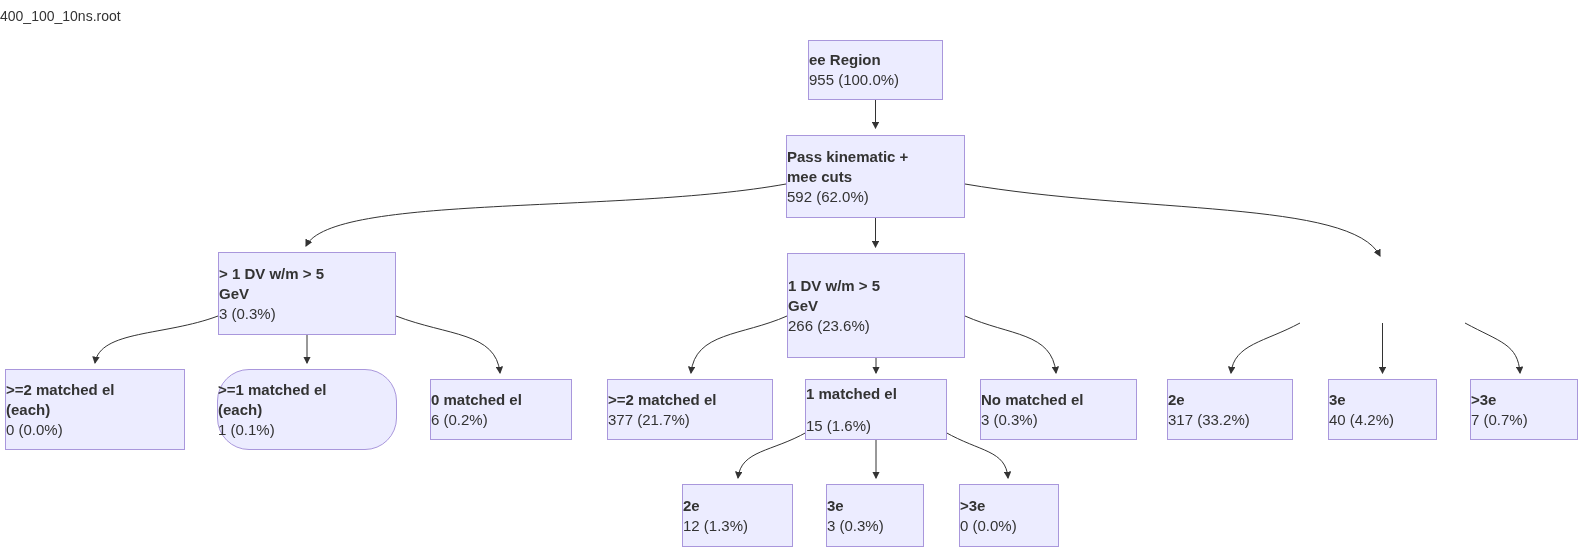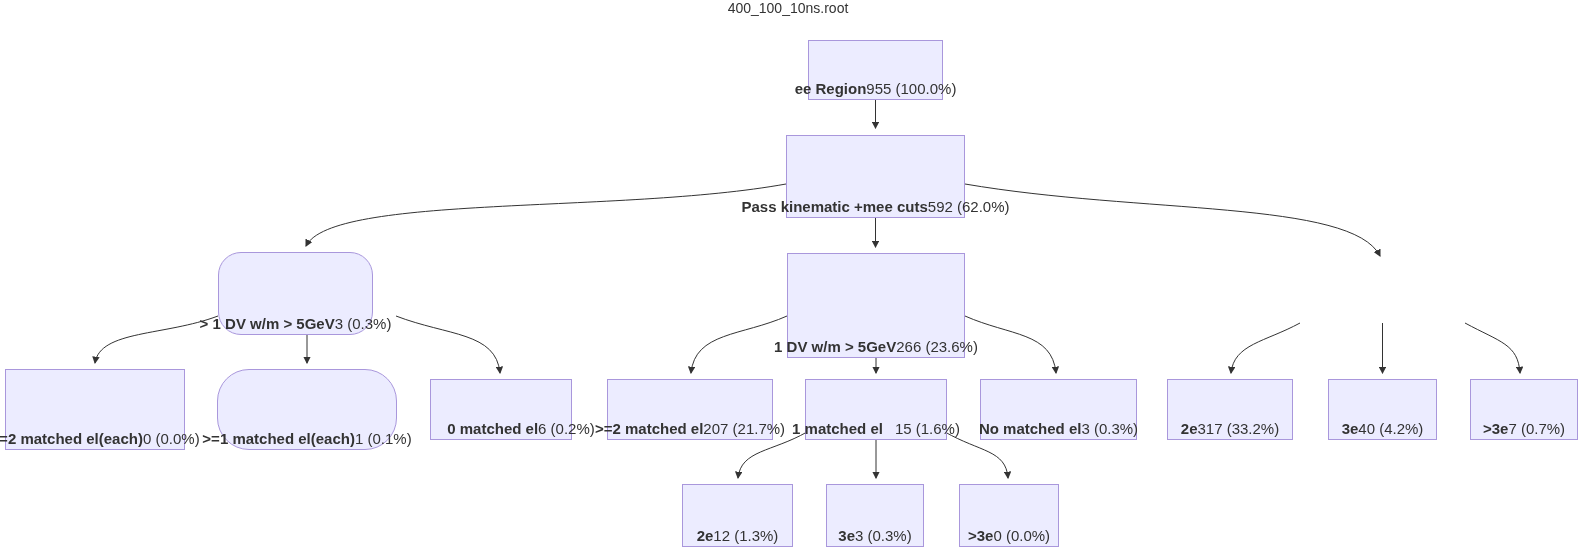--- a/index.html
+++ b/index.html
@@ -7,46 +7,45 @@
     position: relative;
     width: 1584px;
     height: 556px;
     background: #ffffff;
     font-family: "Liberation Sans", "DejaVu Sans", sans-serif;
     color: #333333;
     overflow: hidden;
   }
   .diagram-title {
     position: absolute;
-    top: 0;
+    top: 8px;
     left: 0;
     width: 1576px;
-    text-align: center;
     font-size: 14px;
     color: #333333;
   }
   svg.edges {
     position: absolute;
     top: 0; left: 0;
     width: 1584px;
     height: 556px;
   }
   svg.edges path.edge {
     fill: none;
     stroke: var(--edge-color, #333333);
     stroke-width: 1px;
   }
   .node {
     position: absolute;
     box-sizing: border-box;
     background: var(--node-fill, #ECECFF);
     border: 1px solid var(--node-border, #A997DC);
     display: flex;
-    flex-direction: row;
-    align-items: flex-end;
+    flex-direction: column;
+    align-items: flex-start;
     justify-content: center;
     text-align: center;
     font-size: 15px;
     line-height: 20px;
     color: #333333;
   }
   .node .t { font-weight: bold; white-space: nowrap; }
   .node .c { font-weight: normal; white-space: nowrap; }
 </style>
 </head>
@@ -84,21 +83,21 @@
     <div class="t">ee Region</div>
     <div class="c">955 (100.0%)</div>
   </div>
 
   <div class="node" style="left:786px; top:135px; width:179px; height:83px;">
     <div class="t">Pass kinematic +</div>
     <div class="t">mee cuts</div>
     <div class="c">592 (62.0%)</div>
   </div>
 
-  <div class="node" style="left:218px; top:252px; width:155px; height:83px;border-radius:23px;">
+  <div class="node" style="left:218px; top:252px; width:178px; height:83px;">
     <div class="t">&gt; 1 DV w/m &gt; 5</div>
     <div class="t">GeV</div>
     <div class="c">3 (0.3%)</div>
   </div>
 
   <div class="node" style="left:787px; top:253px; width:178px; height:105px;">
     <div class="t">1 DV w/m &gt; 5</div>
     <div class="t">GeV</div>
     <div class="c">266 (23.6%)</div>
   </div>
@@ -109,28 +108,28 @@
     <div class="t">(each)</div>
     <div class="c">0 (0.0%)</div>
   </div>
 
   <div class="node" style="left:217px; top:369px; width:180px; height:81px;border-radius:32px;">
     <div class="t">&gt;=1 matched el</div>
     <div class="t">(each)</div>
     <div class="c">1 (0.1%)</div>
   </div>
 
-  <div class="node" style="left:430px; top:379px; width:142px; height:61px;padding-left:40px;">
+  <div class="node" style="left:430px; top:379px; width:142px; height:61px;">
     <div class="t">0 matched el</div>
     <div class="c">6 (0.2%)</div>
   </div>
 
   <div class="node" style="left:607px; top:379px; width:166px; height:61px;">
     <div class="t">&gt;=2 matched el</div>
-    <div class="c">207 (21.7%)</div>
+    <div class="c">377 (21.7%)</div>
   </div>
 
   <div class="node" style="left:805px; top:379px; width:142px; height:61px;gap:12px;">
     <div class="t">1 matched el</div>
     <div class="c">15 (1.6%)</div>
   </div>
 
   <div class="node" style="left:980px; top:379px; width:157px; height:61px;">
     <div class="t">No matched el</div>
     <div class="c">3 (0.3%)</div>

